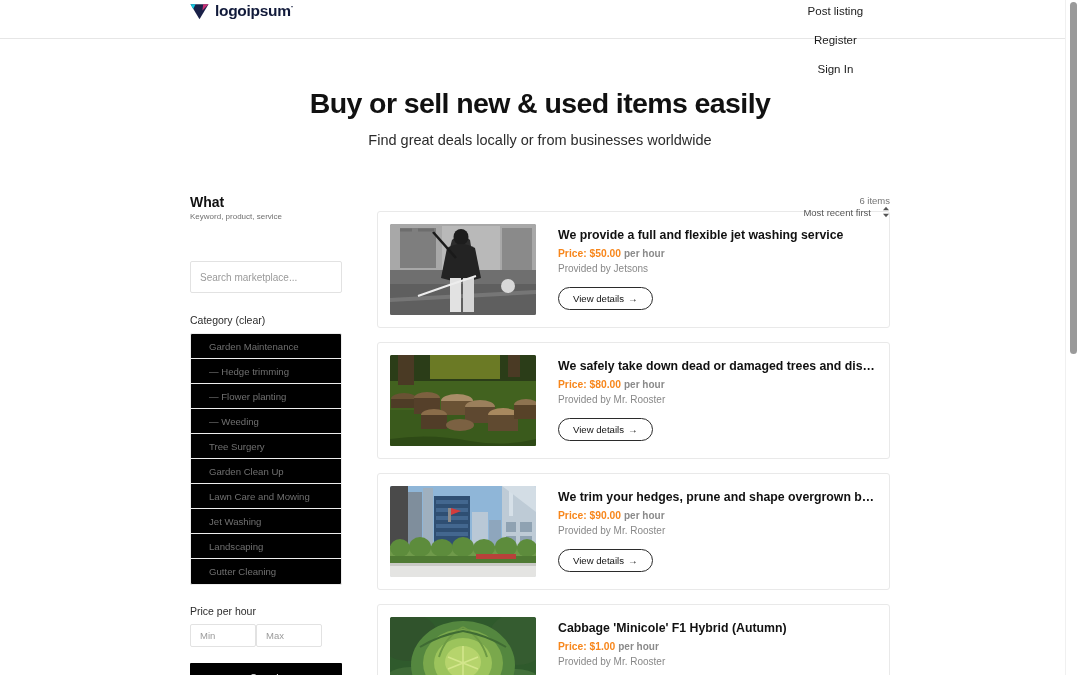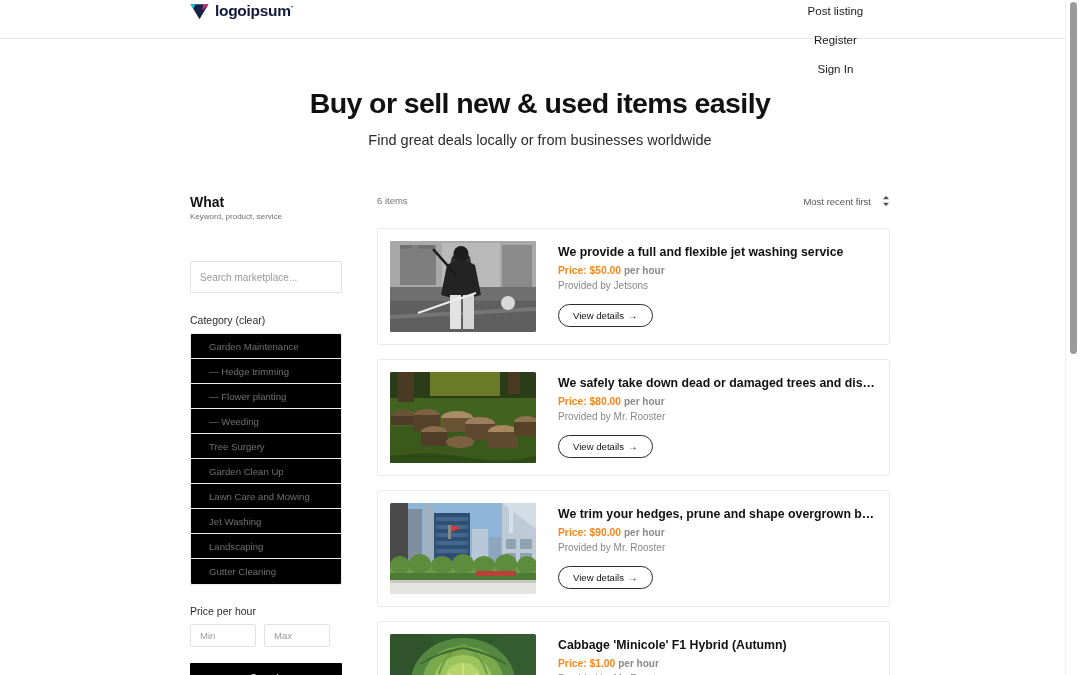--- a/index.html
+++ b/index.html
@@ -115,21 +115,21 @@
     cursor: pointer;
     white-space: nowrap;
   }
   .cat-item:last-child { border-bottom: none; }
 
   .price-label {
     font-size: 10.5px;
     color: #2b2b2b;
     margin: 20px 0 7px 0;
   }
-  .price-row { display: flex; gap: 8px; }
+  .price-row { display: flex; }
   .price-input {
     width: 66px;
     height: 23px;
     border: 1px solid #e2e2e2;
     background: #fff;
     font-size: 9.5px;
     color: #9a9a9a;
     padding: 0 9px;
     font-family: "Liberation Sans", sans-serif;
     border-radius: 2px;
@@ -146,24 +146,25 @@
     font-size: 10px;
     font-family: "Liberation Sans", sans-serif;
     cursor: pointer;
     border-radius: 1px;
   }
 
   
   .results { flex: 1; margin-left: 35px; }
   .results-bar {
     display: flex;
-    align-items: flex-start;
+    align-items: flex-end;
     justify-content: space-between;
     height: 16px;
-    margin-bottom: 17px;
+    margin-bottom: 0;
+    flex-direction: column;
   }
   .items-count { font-size: 9.5px; color: #757575; }
   .sort-control {
     display: flex;
     align-items: center;
     gap: 11px;
     cursor: pointer;
   }
   .sort-label { font-size: 9.5px; color: #555; }
   .sort-icon { width: 8px; height: 12px; display: block; }

